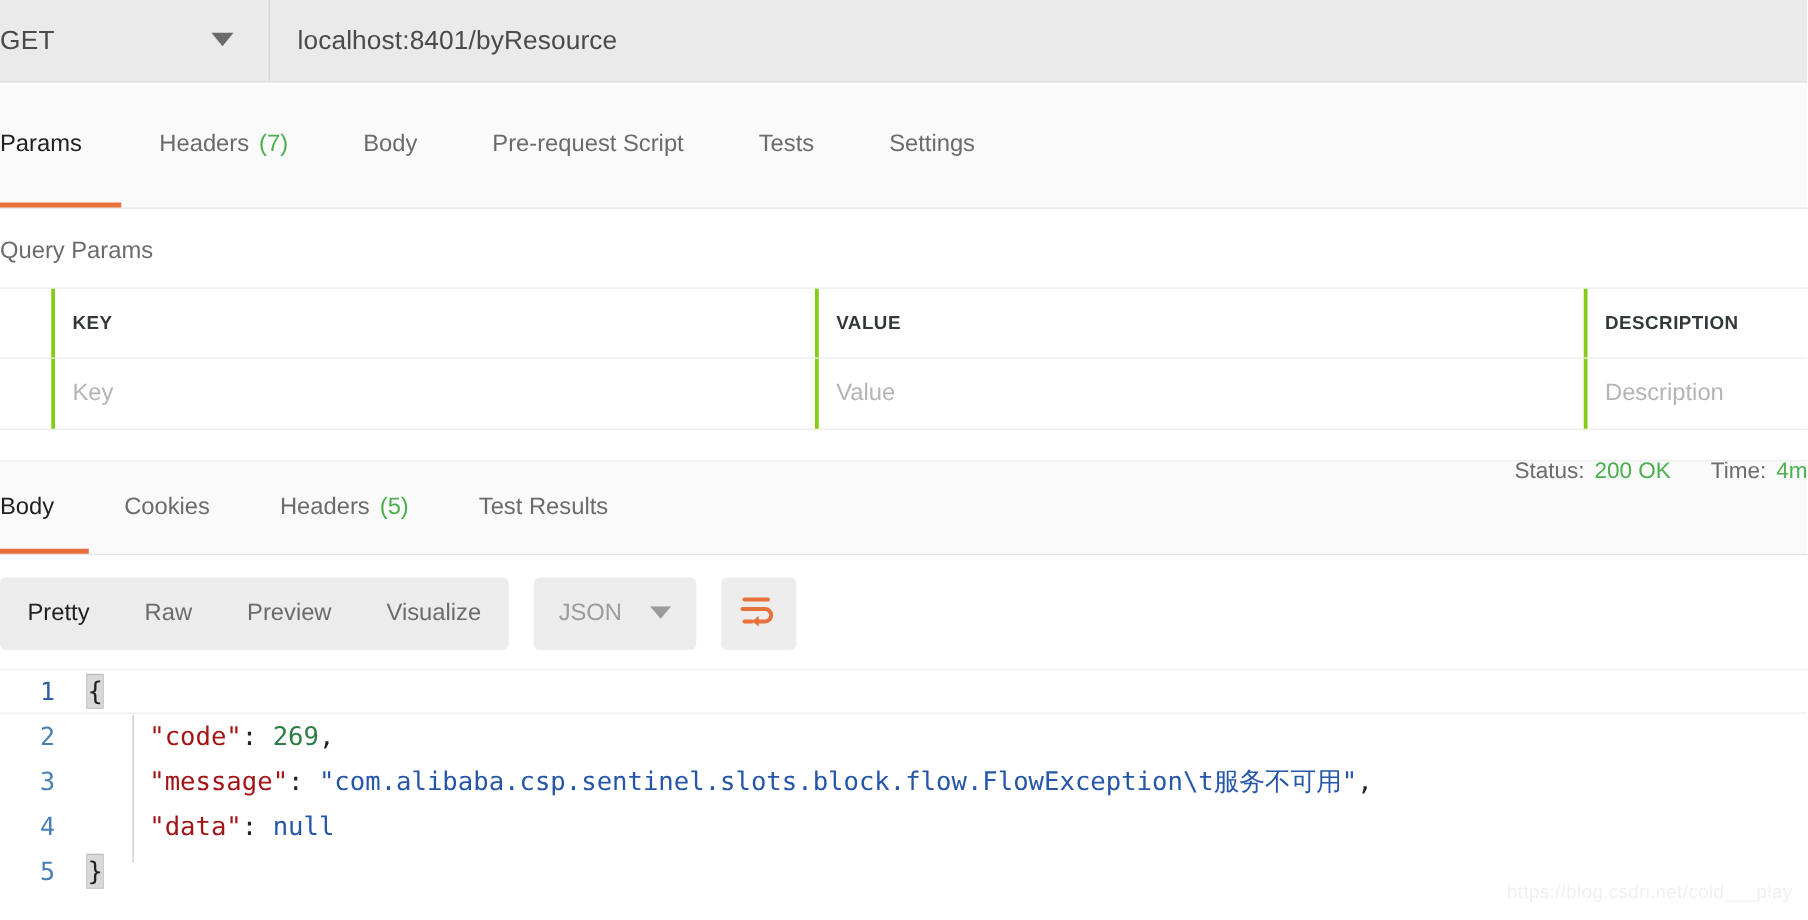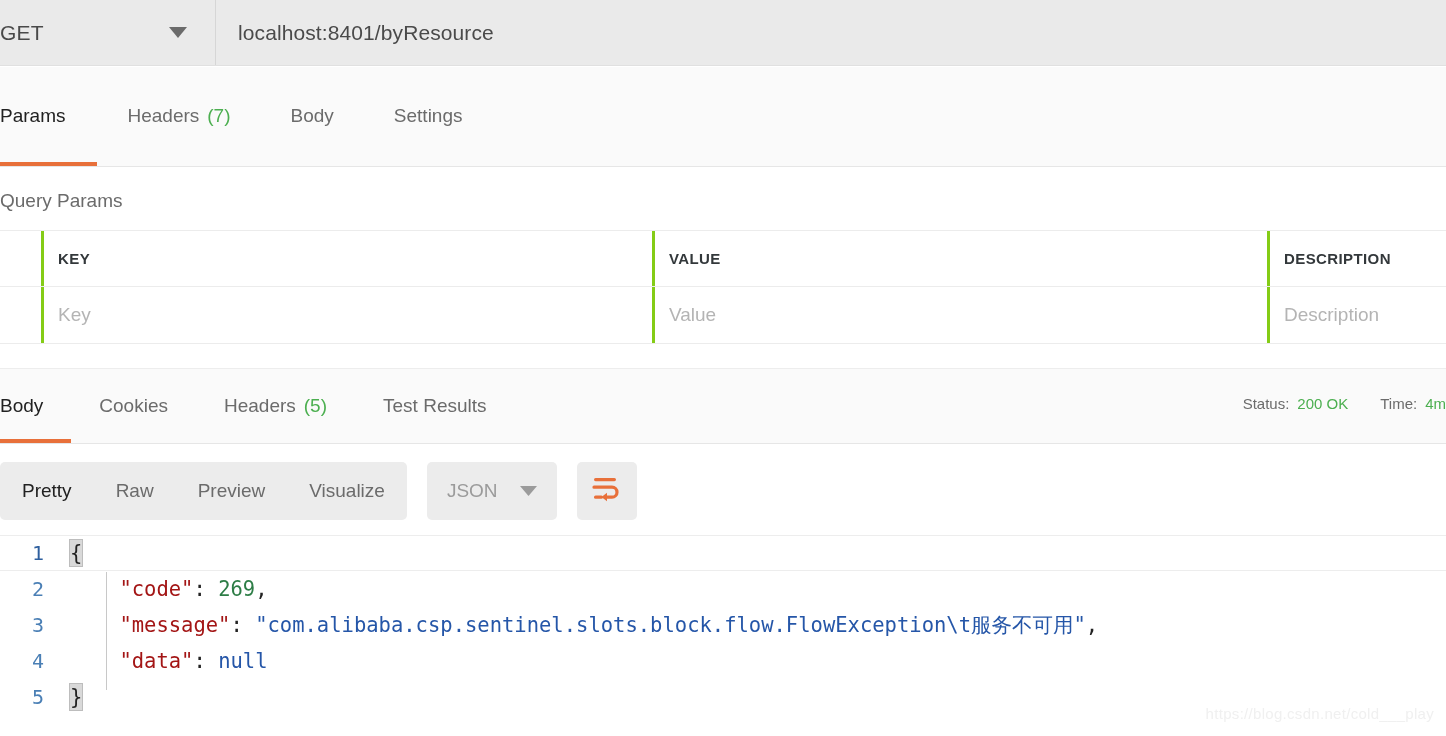--- a/index.html
+++ b/index.html
@@ -199,23 +199,22 @@
     bottom: 0;
     height: 4px;
     background: #e8703a;
     display: none;
   }
   .resp-tab.active .underline { display: block; }
 
   .resp-meta {
     margin-left: auto;
     display: flex;
-    align-items: center;
     height: 75px;
-    font-size: 15px;
+    font-size: 18px;
     color: #6b6b6b;
     padding-bottom: 2px;
     white-space: nowrap;
   }
   .meta-group { margin-left: 32px; display: flex; align-items: baseline; }
   .meta-label { color: #6b6b6b; }
   .meta-val { color: #4caf50; margin-left: 8px; }
 
   
   .body-toolbar {
@@ -366,20 +365,28 @@
       <span class="tab-text">Params</span>
       <span class="underline"></span>
     </div>
     <div class="req-tab" style="padding:0 30px;">
       <span class="tab-text">Headers</span>
       <span class="tab-count">(7)</span>
 
     </div>
     <div class="req-tab" style="padding:0 30px;">
       <span class="tab-text">Body</span>
+
+    </div>
+    <div class="req-tab" style="padding:0 30px;">
+      <span class="tab-text">Pre-request Script</span>
+
+    </div>
+    <div class="req-tab" style="padding:0 30px;">
+      <span class="tab-text">Tests</span>
 
     </div>
     <div class="req-tab" style="padding:0 30px;">
       <span class="tab-text">Settings</span>
 
     </div>
   </div>
 
   <div class="qp-section">
     <div class="qp-title">Query Params</div>

